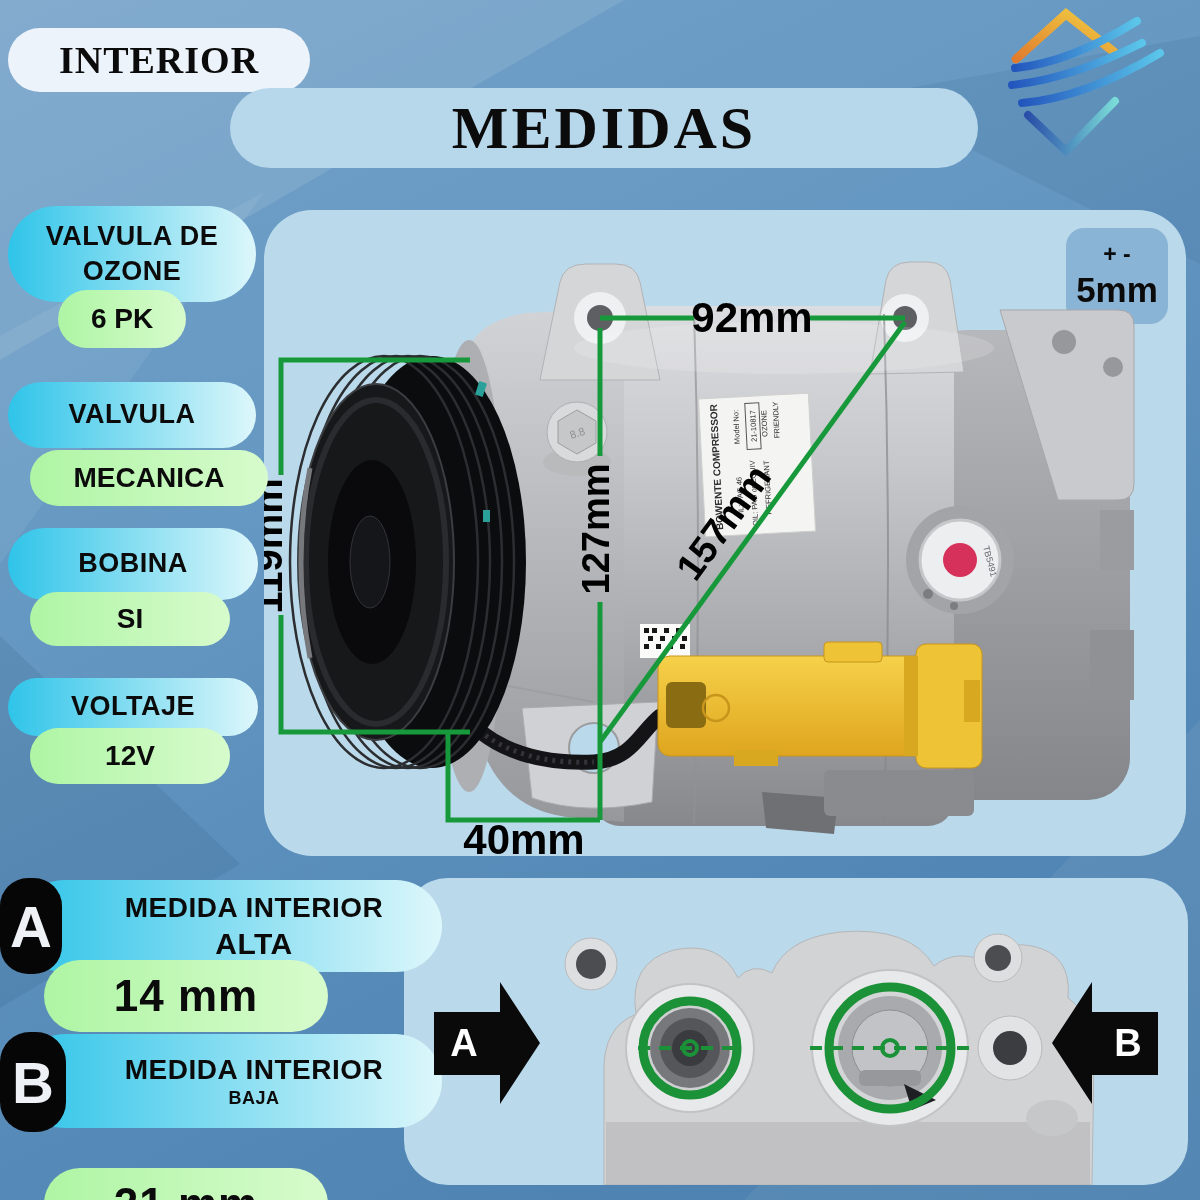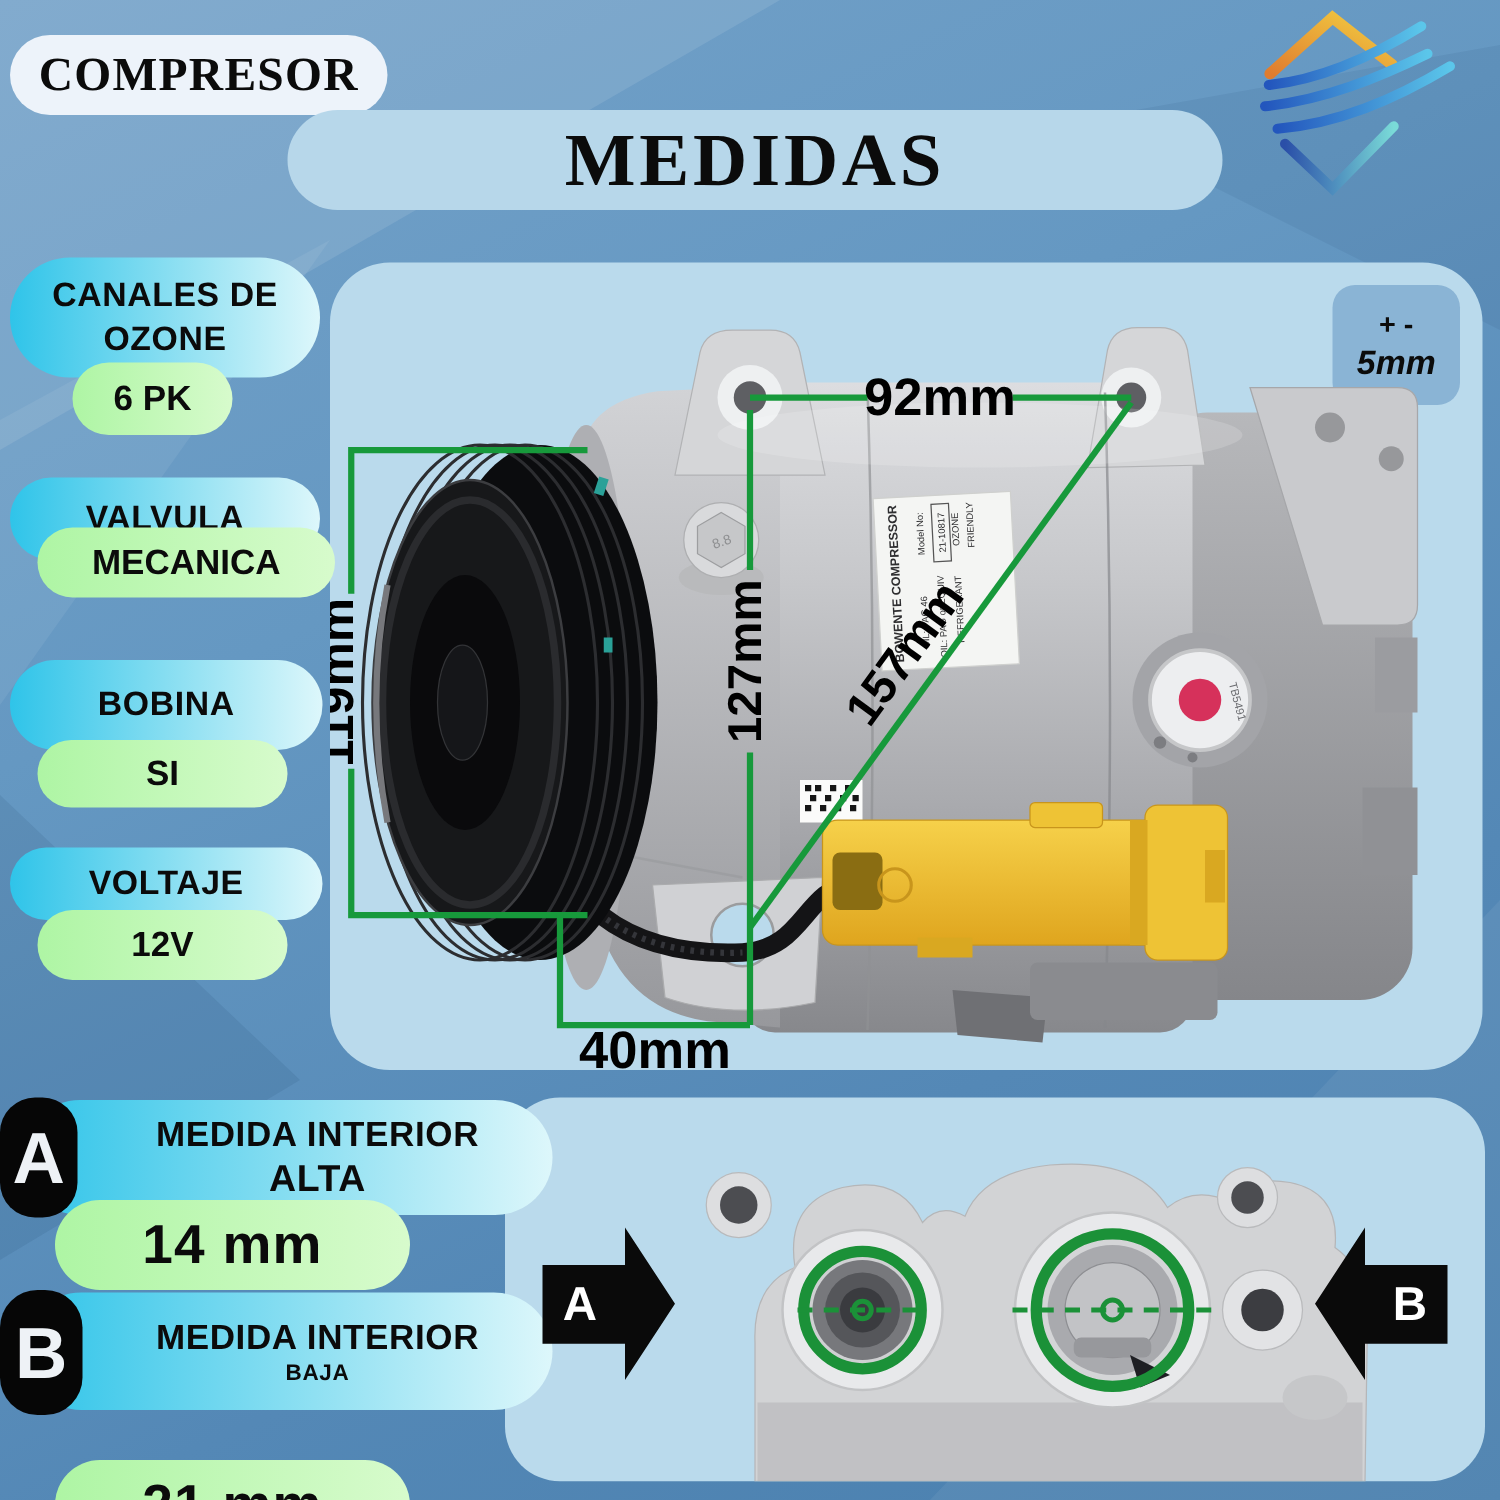--- a/index.html
+++ b/index.html
@@ -21,39 +21,39 @@
   .cyanpill{background:linear-gradient(90deg,#2fc4e9 0%,#8fe0f2 55%,#ddf7fb 100%);border-radius:48px;
         font-size:27px;line-height:1.3;letter-spacing:.5px;z-index:2;}
   .greenpill{background:linear-gradient(90deg,#aef5a4 0%,#d7fbcc 100%);border-radius:36px;
         font-size:28px;z-index:3;}
   .card{position:absolute;background:#badaec;}
   .main-card{left:264px;top:210px;width:922px;height:646px;border-radius:48px;z-index:1;}
   .ports-card{left:404px;top:878px;width:784px;height:307px;border-radius:44px;z-index:1;}
   .tol{left:1066px;top:228px;width:102px;height:96px;border-radius:18px;background:#8ab4d5;z-index:2;
        line-height:1.2;}
   .tol .t1{font-size:23px;font-weight:bold;}
-  .tol .t2{font-size:27px;font-weight:bold;font-style:italic;}
+  .tol .t2{font-size:35px;font-weight:bold;}
   .squircle{position:absolute;background:#060606;color:#eef2f6;display:flex;align-items:center;justify-content:center;
        font-weight:bold;font-size:58px;z-index:4;}
   .bigmm{font-size:44px;letter-spacing:1px;}
   .mi-pill{font-size:28px;line-height:1.25;padding-left:48px;}
   svg{position:absolute;left:0;top:0;}
   svg text{font-family:"Liberation Sans",sans-serif;}
 </style>
 </head>
 <body>
 
 <div class="facet f1"></div>
 <div class="facet f2"></div>
 <div class="facet f3"></div>
 <div class="facet f4"></div>
 <div class="facet f5"></div>
 
 <div class="pill badge-compresor">
-  <span>COMPRESOR</span>
+  <span>INTERIOR</span>
 </div>
 <div class="pill banner-medidas">
   <span>MEDIDAS</span>
 </div>
 
 <svg style="left:985px;top:2px" width="190" height="170" viewBox="0 0 190 170">
   <defs>
     <linearGradient id="lgOr" x1="0" y1="1" x2="1" y2="0">
         <stop offset="0" stop-color="#e07c2e"></stop>
         <stop offset="1" stop-color="#f2ce42"></stop>
@@ -70,31 +70,31 @@
   <g fill="none" stroke-linecap="round">
     <path d="M31,57 L81,12 L129,50" stroke="url(#lgOr)" stroke-width="9"></path>
     <path d="M30,66 C70,62 110,45 152,19" stroke="url(#lgBl)" stroke-width="8"></path>
     <path d="M27,83 C75,78 118,60 157,41" stroke="url(#lgBl)" stroke-width="8"></path>
     <path d="M37,101 C85,97 130,78 175,51" stroke="url(#lgBl)" stroke-width="8"></path>
     <path d="M43,113 L81,149 L130,99" stroke="url(#lgBt)" stroke-width="8"></path>
   </g>
 </svg>
 
 <div class="pill cyanpill" style="left:8px;top:206px;width:248px;height:96px;">
-  <span>CANALES DE</span>
+  <span>VALVULA DE</span>
   <span>OZONE</span>
 </div>
 <div class="pill greenpill" style="left:58px;top:290px;width:128px;height:58px;">
   <span>6 PK</span>
 </div>
 
 <div class="pill cyanpill" style="left:8px;top:382px;width:248px;height:66px;border-radius:33px;">
   <span>VALVULA</span>
 </div>
-<div class="pill greenpill" style="left:30px;top:422px;width:238px;height:56px;border-radius:28px;">
+<div class="pill greenpill" style="left:30px;top:450px;width:238px;height:56px;border-radius:28px;">
   <span>MECANICA</span>
 </div>
 
 <div class="pill cyanpill" style="left:8px;top:528px;width:250px;height:72px;border-radius:36px;">
   <span>BOBINA</span>
 </div>
 <div class="pill greenpill" style="left:30px;top:592px;width:200px;height:54px;border-radius:27px;">
   <span>SI</span>
 </div>
 

